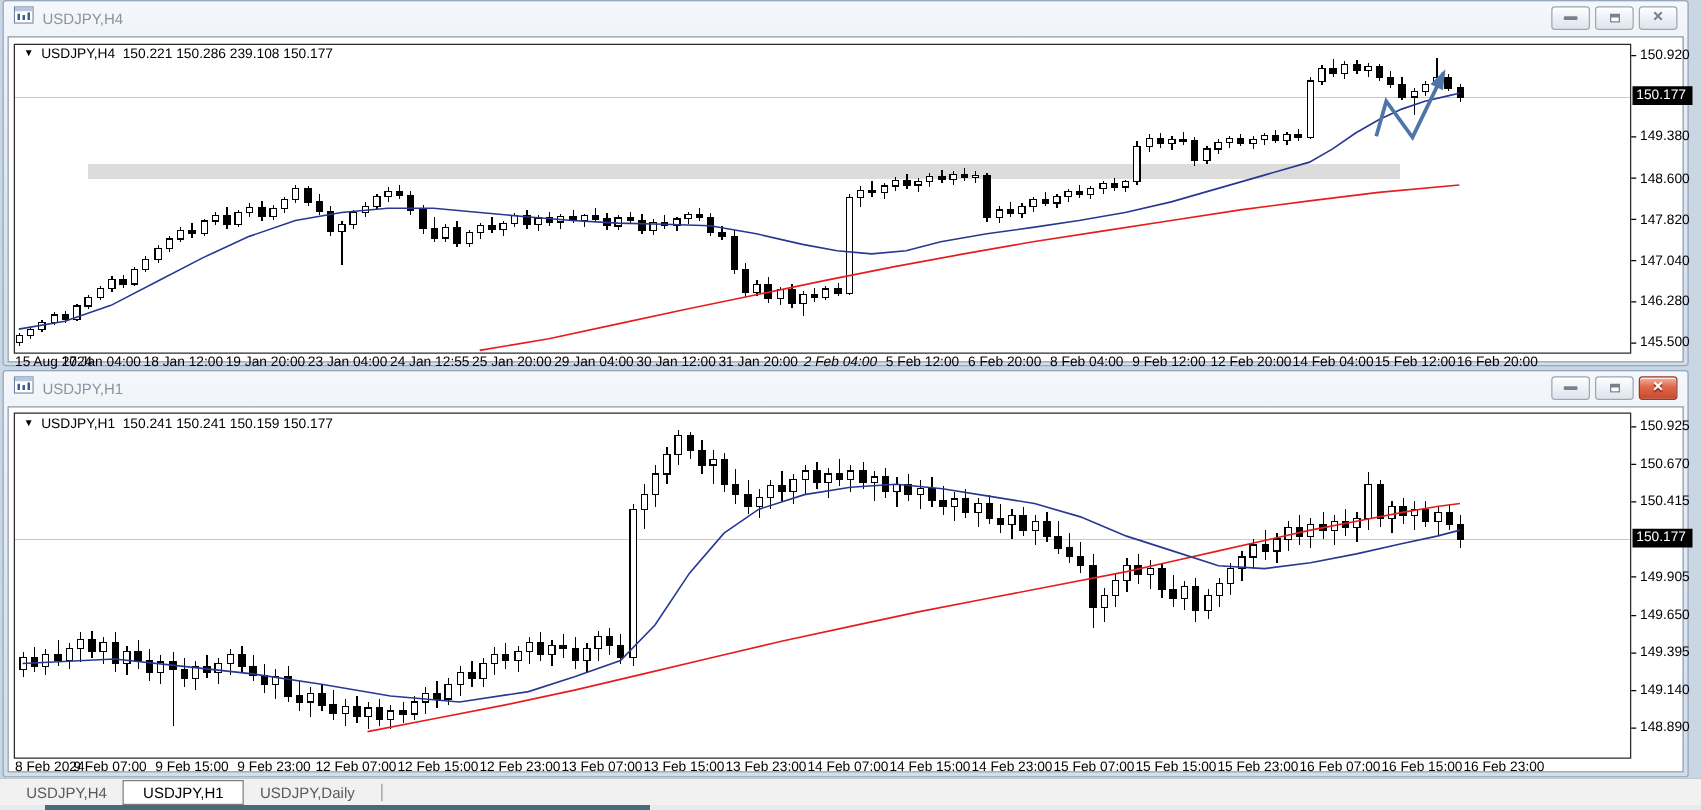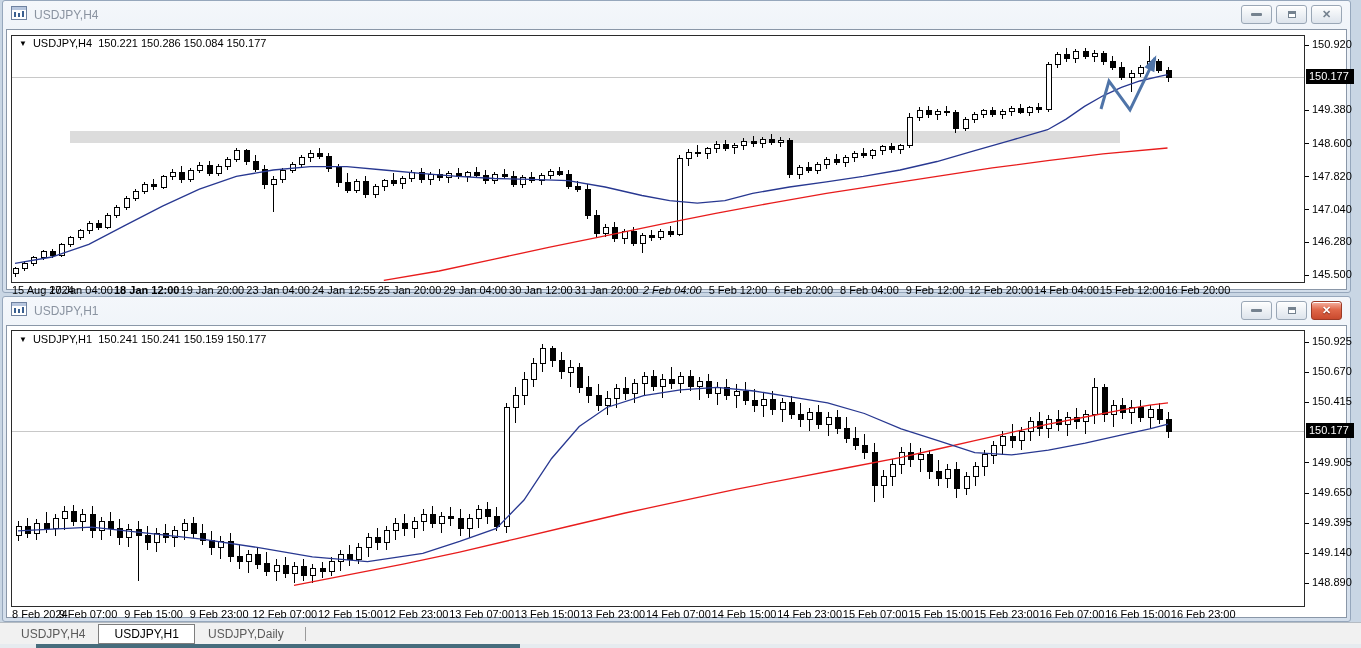--- a/index.html
+++ b/index.html
@@ -324,36 +324,36 @@
             <line x1="1156.5" x2="1156.5" y1="31.4" y2="45.8" stroke="#000"></line>
             <rect x="1154" y="34.4" width="5" height="7.2" fill="#000" stroke="#000"></rect>
           </g>
           <polyline points="371.8,244.3 427.1,235.0 482.4,223.1 537.8,211.2 593.1,199.8 648.4,188.3 703.7,177.3 759.0,167.1 814.4,157.4 869.7,148.9 925.0,140.4 980.3,131.9 1035.6,124.7 1091.0,117.9 1155.5,112.0" fill="none" stroke="#e81c1c" stroke-width="1.3" shape-rendering="auto"></polyline>
           <polyline points="3.0,227.3 39.9,221.0 76.8,208.3 113.6,189.2 150.5,170.1 187.4,153.1 224.3,140.4 261.2,134.0 298.0,130.6 334.9,130.6 371.8,134.0 408.7,137.4 445.6,140.4 482.4,142.5 519.3,143.4 556.2,144.6 593.1,151.0 630.0,159.5 657.6,164.6 685.3,167.1 712.9,164.6 740.6,157.4 777.5,151.0 814.4,145.9 851.2,140.4 888.1,134.0 925.0,125.5 961.9,114.9 998.8,104.3 1035.6,93.7 1054.1,83.1 1072.5,70.4 1091.0,59.8 1109.4,51.3 1127.8,45.0 1146.3,40.7 1155.5,38.6" fill="none" stroke="#283891" stroke-width="1.3" shape-rendering="auto"></polyline>
           <polyline points="1089,73.0 1097,45.0 1118,73.8 1143,22.1" fill="none" stroke="#4f74a8" stroke-width="3" shape-rendering="auto"></polyline>
           <polygon points="1144.305082790814,19.353921053938045 1132.3923470800714,31.36794319000895 1142.2969353995418,36.15324675632643" fill="#4f74a8" shape-rendering="auto"></polygon>
         </svg>
       </div>
     <div class="ohlc">
-      <span class="dd">▼</span><span>USDJPY,H4</span>&nbsp;&nbsp;<span>150.221 150.286 150.084 150.177</span>
+      <span class="dd">▼</span><span>USDJPY,H4</span>&nbsp;&nbsp;<span>150.221 150.286 239.108 150.177</span>
     </div>
     <div class="yaxis" id="yaxis0">
         <div class="ytick" style="top: 8.17931px;"><i></i>150.920</div>
         <div class="ytick" style="top: 73.4966px;"><i></i>149.380</div>
         <div class="ytick" style="top: 106.579px;"><i></i>148.600</div>
         <div class="ytick" style="top: 139.662px;"><i></i>147.820</div>
         <div class="ytick" style="top: 172.745px;"><i></i>147.040</div>
         <div class="ytick" style="top: 204.979px;"><i></i>146.280</div>
         <div class="ytick" style="top: 238.062px;"><i></i>145.500</div>
         <div class="pricebadge" style="top: 38.6928px;">150.177</div>
       </div>
     <div class="xaxis" id="xaxis0" style="top:254px">
         <div class="xtick" style="left: 0px; text-align: left;">15 Aug 2024</div>
         <div class="xtick" style="left: 19px; text-align: center;">17 Jan 04:00</div>
-        <div class="xtick" style="left: 84.7px; font-weight: bold;">18 Jan 12:00</div>
+        <div class="xtick" style="left: 84.7px;">18 Jan 12:00</div>
         <div class="xtick" style="left: 150.4px;">19 Jan 20:00</div>
         <div class="xtick" style="left: 216.1px;">23 Jan 04:00</div>
         <div class="xtick" style="left: 281.8px;">24 Jan 12:55</div>
         <div class="xtick" style="left: 347.5px;">25 Jan 20:00</div>
         <div class="xtick" style="left: 413.2px;">29 Jan 04:00</div>
         <div class="xtick" style="left: 478.9px;">30 Jan 12:00</div>
         <div class="xtick" style="left: 544.6px;">31 Jan 20:00</div>
         <div class="xtick" style="left: 610.3px; font-style: italic;">2 Feb 04:00</div>
         <div class="xtick" style="left: 676px;">5 Feb 12:00</div>
         <div class="xtick" style="left: 741.7px;">6 Feb 20:00</div>

